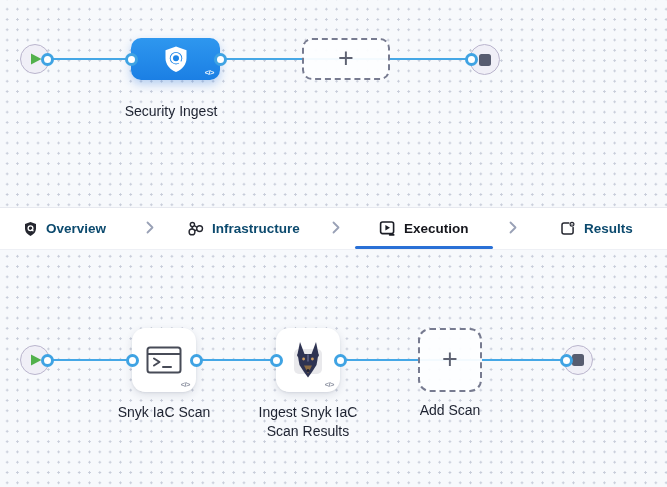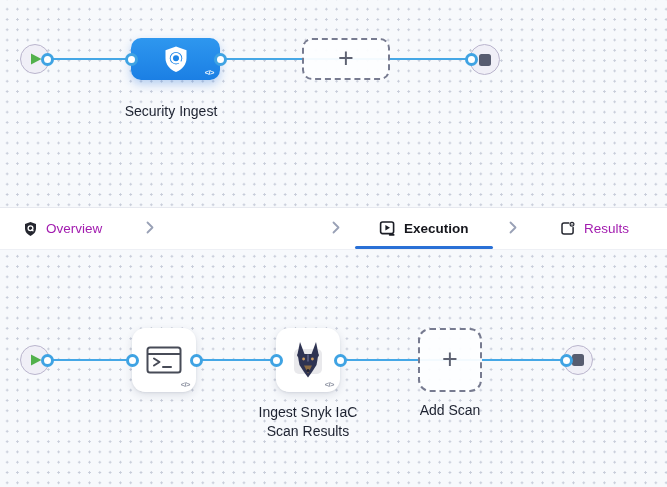--- a/index.html
+++ b/index.html
@@ -45,21 +45,21 @@
   .code-badge.on-blue { color:rgba(255,255,255,.92); }
   .code-badge.on-white { color:#8e93a2; }
   .stop-sq { width:12px; height:12px; background:#575c70; border-radius:2.5px; }
 
   .tabbar {
     position:absolute; left:0; top:207px; width:667px; height:43px; background:#fff;
     border-top:1px solid #e7e9ef; border-bottom:1px solid #eef0f5; box-sizing:border-box; z-index:4;
   }
   .tab {
     position:absolute; top:0; height:100%; display:flex; align-items:center; gap:8px;
-    font-size:13.5px; color:#a21caf; font-weight:400; cursor:pointer; white-space:nowrap;
+    font-size:13.5px; color:#0c4a6e; font-weight:700; cursor:pointer; white-space:nowrap;
   }
   .tab.active { font-weight:700; color:#15161c; }
   .chev { position:absolute; top:50%; transform:translateY(-50%); }
   .tab-underline {
     position:absolute; left:355px; bottom:0; width:138px; height:3px;
     background:#2970d6; border-radius:2px;
   }
 </style>
 </head>
 <body>
@@ -115,20 +115,33 @@
       </span>
       <span>Overview</span>
     </div>
 
     <span class="chev" style="left:146px;">
       <svg width="8" height="13" viewBox="0 0 8 13">
           <polyline points="1.5,1.5 6.5,6.5 1.5,11.5" fill="none" stroke="#99a1b6" stroke-width="1.8" stroke-linecap="round" stroke-linejoin="round"></polyline>
         </svg>
     </span>
 
+    <div class="tab" style="left:187px;">
+      <span style="display:flex;">
+        <svg width="17" height="17" viewBox="0 0 17 17" fill="none" stroke="#24262f" stroke-width="1.4">
+          <circle cx="5.4" cy="4.6" r="2.1"></circle>
+          <circle cx="5" cy="11.9" r="2.9"></circle>
+          <circle cx="12.6" cy="8.6" r="2.9"></circle>
+          <line x1="5.3" y1="6.7" x2="5.1" y2="9"></line>
+          <line x1="7.3" y1="5.5" x2="10.1" y2="7.3"></line>
+          <line x1="7.6" y1="10.8" x2="10" y2="9.7"></line>
+        </svg>
+      </span>
+      <span>Infrastructure</span>
+    </div>
 
     <span class="chev" style="left:332px;">
       <svg width="8" height="13" viewBox="0 0 8 13">
           <polyline points="1.5,1.5 6.5,6.5 1.5,11.5" fill="none" stroke="#99a1b6" stroke-width="1.8" stroke-linecap="round" stroke-linejoin="round"></polyline>
         </svg>
     </span>
 
     <div class="tab active" style="left:379px;">
       <span style="display:flex;">
         <svg width="17" height="17" viewBox="0 0 17 17">
@@ -207,16 +220,17 @@
     <span class="stop-sq"></span>
   </div>
 
   <span class="ring" style="left:40.5px; top:353.5px;"></span>
   <span class="ring" style="left:125.5px; top:353.5px;"></span>
   <span class="ring" style="left:189.5px; top:353.5px;"></span>
   <span class="ring" style="left:269.5px; top:353.5px;"></span>
   <span class="ring" style="left:333.5px; top:353.5px;"></span>
   <span class="ring" style="left:559.5px; top:353.5px;"></span>
 
+  <div class="node-label" style="left:104px; top:403px;">Snyk IaC Scan</div>
   <div class="node-label" style="left:248px; top:403px;">Ingest Snyk IaC Scan Results</div>
   <div class="node-label" style="left:390px; top:401px;">Add Scan</div>
 
 </div>
 
 </body></html>

